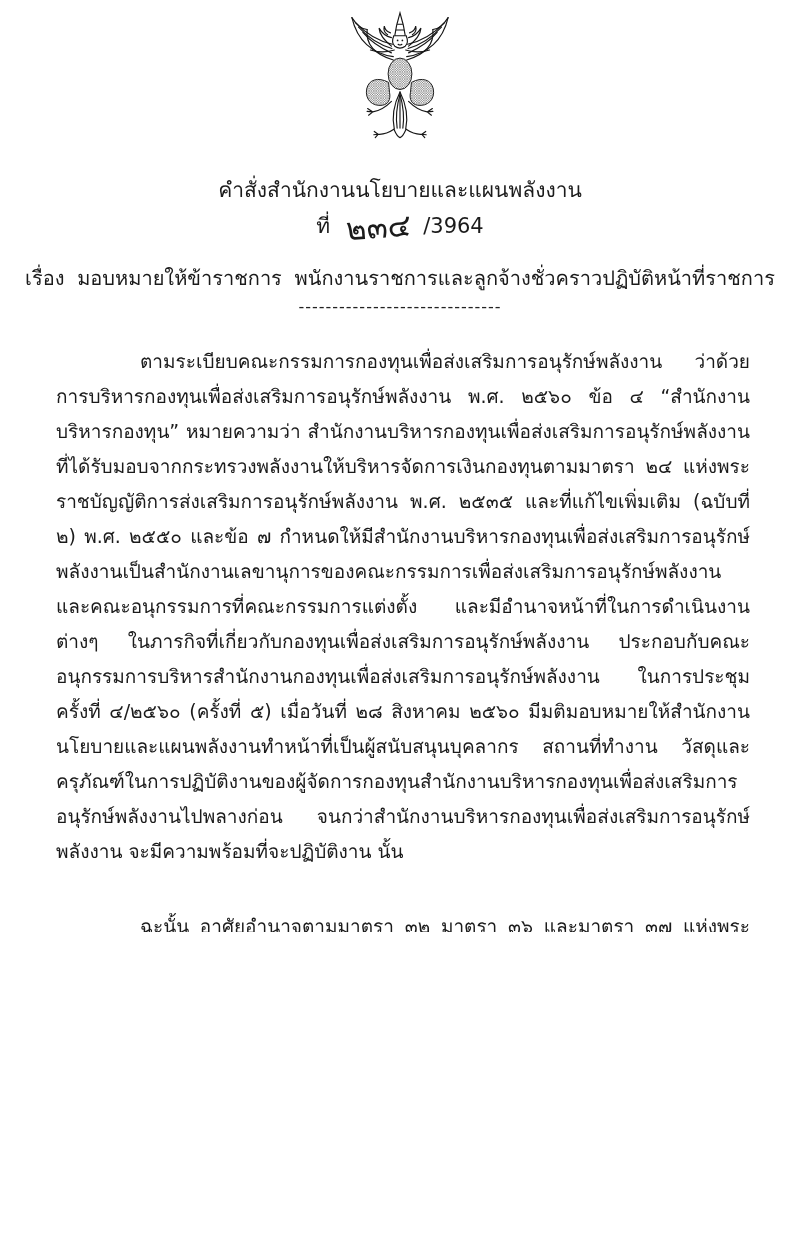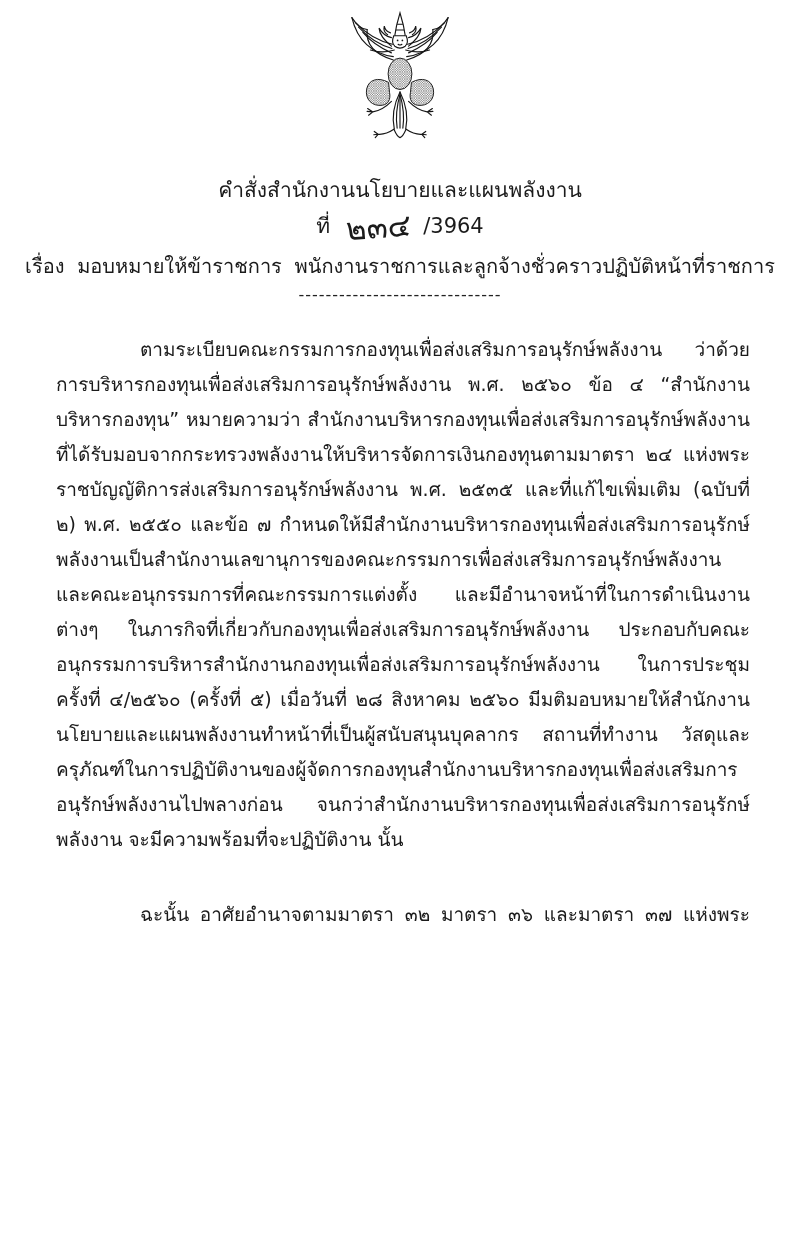--- a/index.html
+++ b/index.html
@@ -10,21 +10,21 @@
     font-size:19px; line-height:35px;
   }
   .center { text-align:center; }
   .emblem-wrap { display:flex; justify-content:center; padding-top:10px; }
   .doc-title { font-size:21px; line-height:30px; margin-top:14px; }
   .order-no { font-size:21px; line-height:34px; margin-top:4px; }
   .hand {
     display:inline-block; font-size:31px; line-height:1;
     transform:rotate(-4deg); margin:0 12px 0 16px; vertical-align:-5px;
   }
-  .subject { font-size:20px; line-height:30px; margin-top:8px; white-space:pre-wrap; }
+  .subject { font-size:20px; line-height:30px; margin-top:20px; white-space:pre-wrap; }
   .divider { font-size:16px; line-height:20px; letter-spacing:1px; margin-top:4px; color:#222; }
   .para { margin:27px 50px 0 56px; text-align:justify; text-indent:84px; }
   .para2 { margin-top:40px; }
   .sections { margin-left:120px; margin-right:50px; margin-top:18px; }
   .sec-heading {
     font-weight:bold; text-decoration:underline; text-underline-offset:4px;
     margin-top:18px; font-size:19.5px;
   }
   .sec-heading.first { margin-top:16px; }
   .row { display:grid; grid-template-columns:312px 1fr; align-items:start; }

